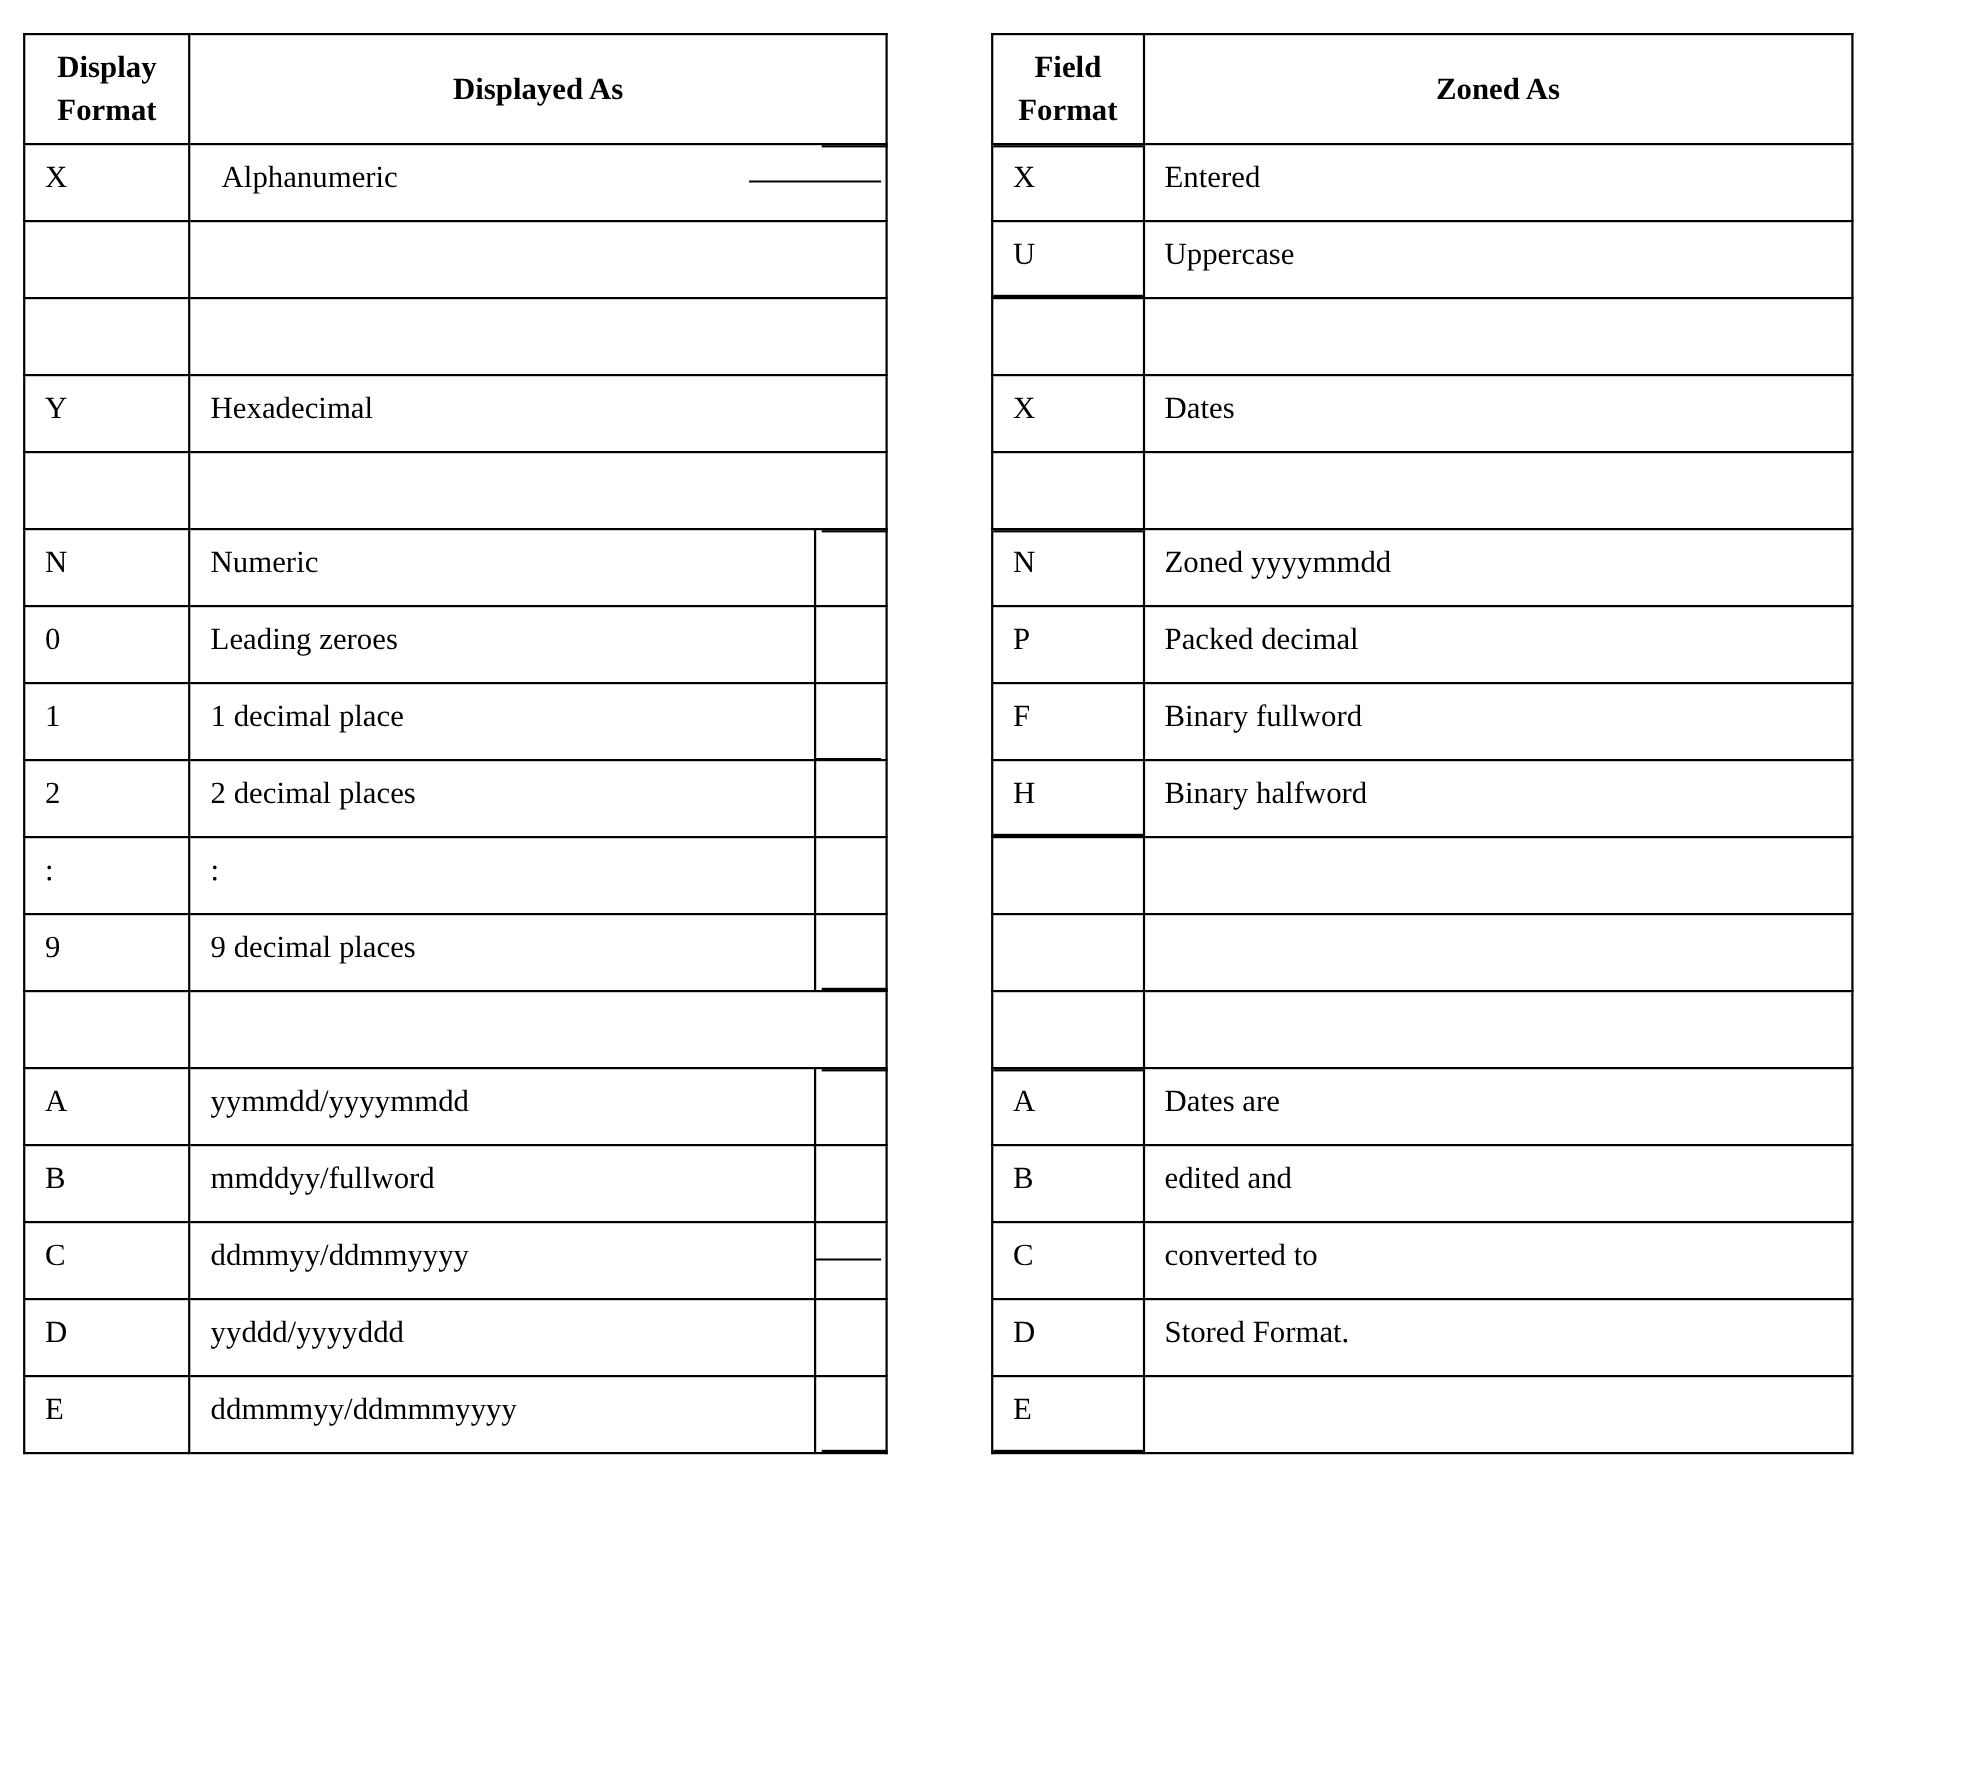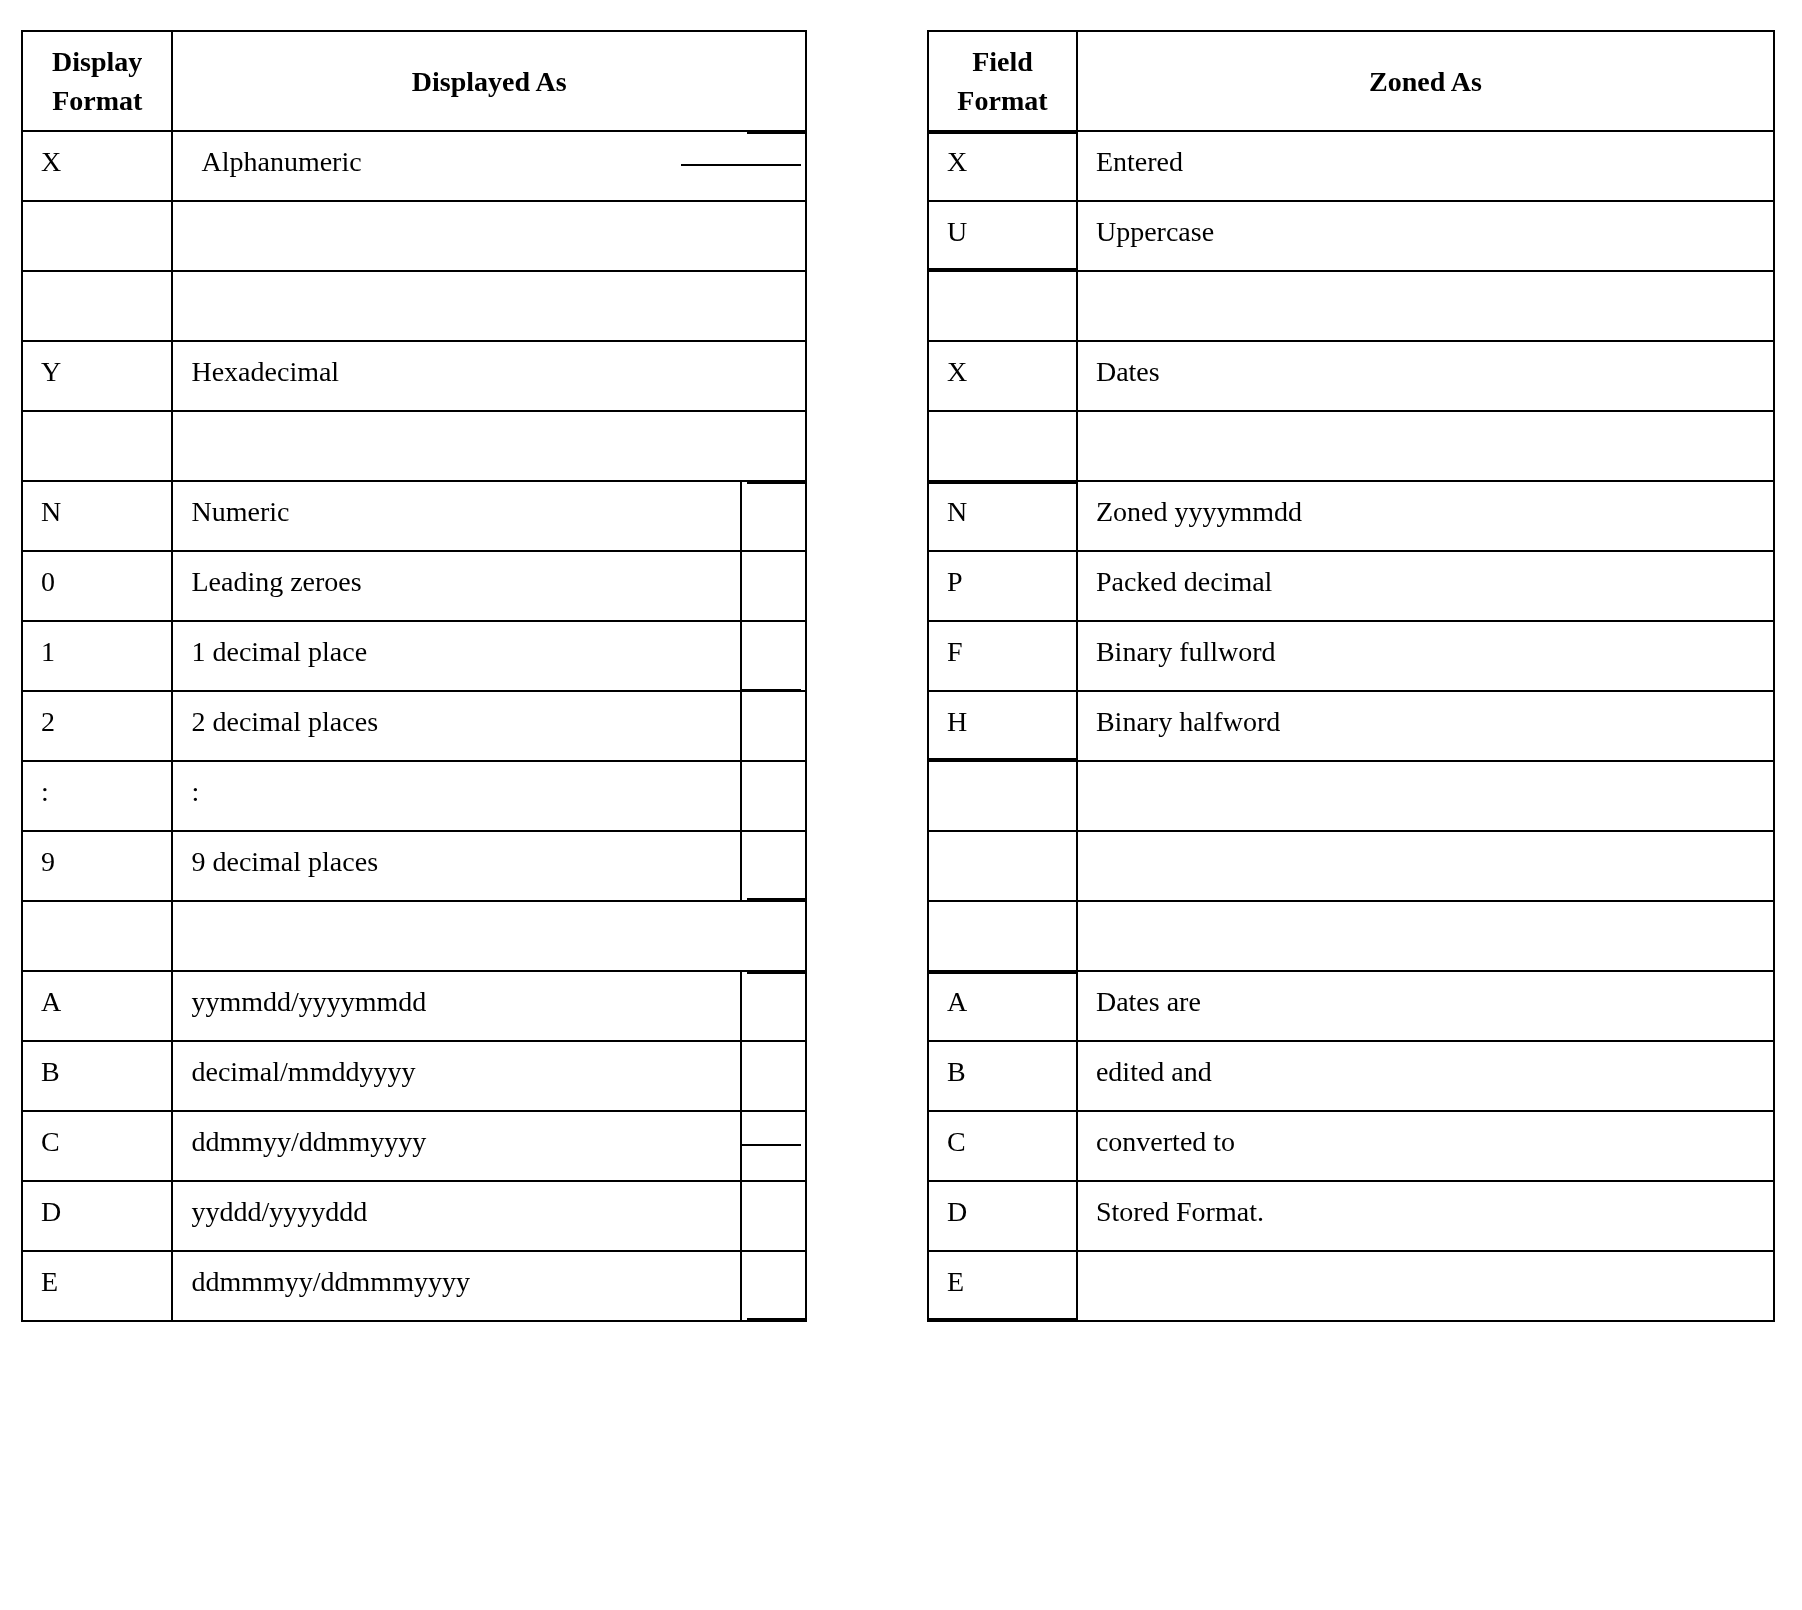--- a/index.html
+++ b/index.html
@@ -29,23 +29,23 @@
     }
 
     .left-table {
       border-collapse: collapse;
       width: 786px;
       flex-shrink: 0;
     }
 
     .right-table {
       border-collapse: collapse;
-      width: 848px;
+      width: 784px;
       flex-shrink: 0;
-      margin-left: 120px;
+      margin-left: 94px;
     }
 
     .left-table td,
     .left-table th,
     .right-table td,
     .right-table th {
       border: 2px solid #000;
       padding: 10px 18px;
       vertical-align: top;
       line-height: 1.4;
@@ -186,21 +186,21 @@
 
       <tr class="row-a">
         <td>A</td>
         <td style="position:relative;">
           yymmdd/yyyymmdd
           <span style="position:absolute; top:0; right:-2px; width:60px; border-top:2px solid #000; display:block;"></span>
         </td>
       </tr>
       <tr class="row-b">
         <td>B</td>
-        <td>decimal/mmddyyyy</td>
+        <td>mmddyy/fullword</td>
       </tr>
       <tr class="row-c">
         <td>C</td>
         <td>ddmmyy/ddmmyyyy</td>
       </tr>
       <tr class="row-d">
         <td>D</td>
         <td>yyddd/yyyyddd</td>
       </tr>
       <tr class="row-e">

